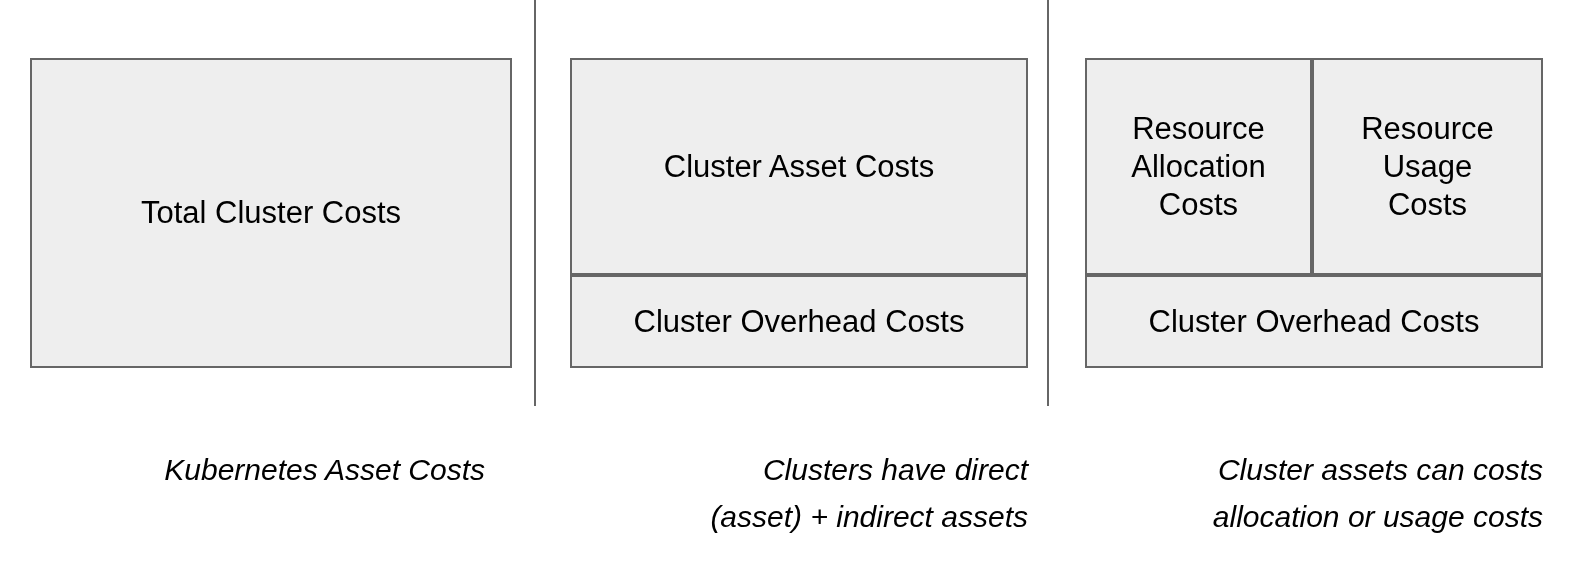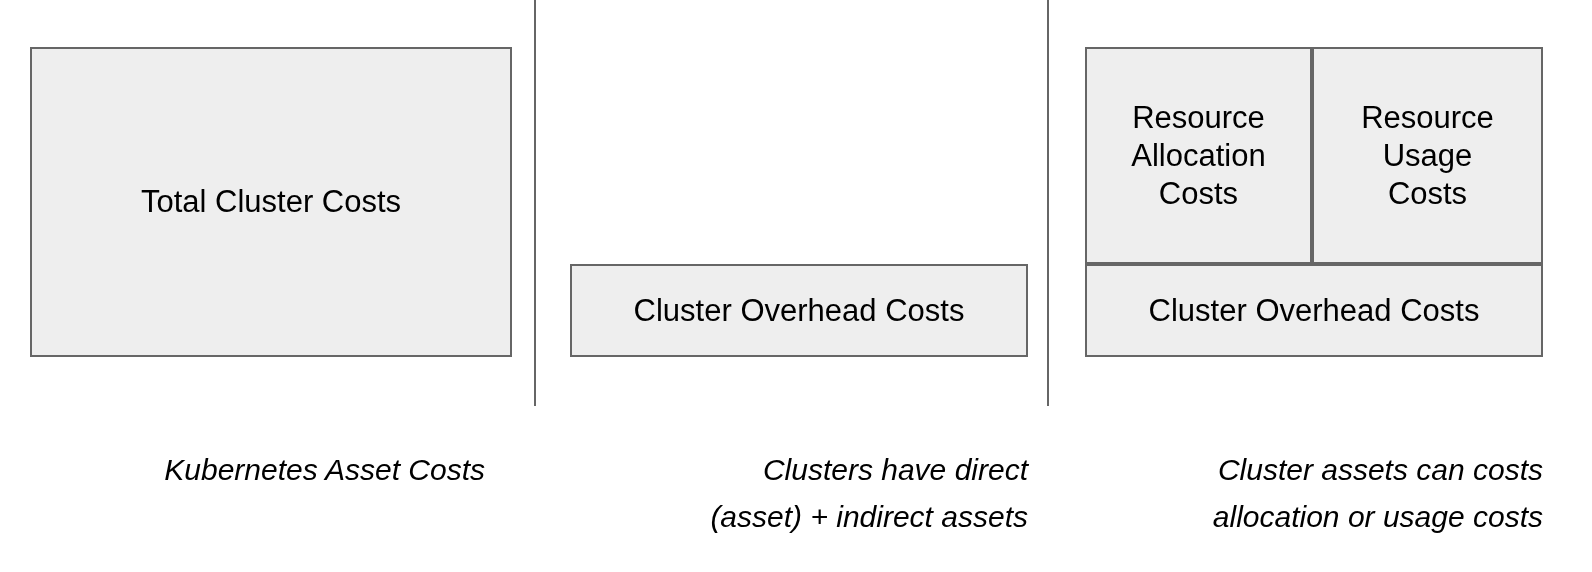--- a/index.html
+++ b/index.html
@@ -31,20 +31,21 @@
 
   
   .box {
     position: absolute;
     box-sizing: border-box;
     background: #eeeeee;
     border: 2px solid #666666;
     display: flex;
     align-items: center;
     justify-content: center;
+    margin-top: 11px;
   }
   .box-label {
     font-size: 31px;
     line-height: 38px;
     color: #000000;
     text-align: center;
     white-space: pre-line;
   }
 
   
@@ -119,20 +120,23 @@
 <body>
 
 <div id="canvas">
 
   <div class="box" id="box-total-cluster-costs">
     <span class="box-label">Total Cluster Costs</span>
   </div>
 
   <div class="panel-divider" id="divider-1"></div>
 
+  <div class="box" id="box-cluster-asset-costs">
+    <span class="box-label">Cluster Asset Costs</span>
+  </div>
   <div class="box" id="box-cluster-overhead-costs-2">
     <span class="box-label">Cluster Overhead Costs</span>
   </div>
 
   <div class="panel-divider" id="divider-2"></div>
 
   <div class="box" id="box-resource-allocation-costs">
     <span class="box-label">Resource
 Allocation
 Costs</span>

